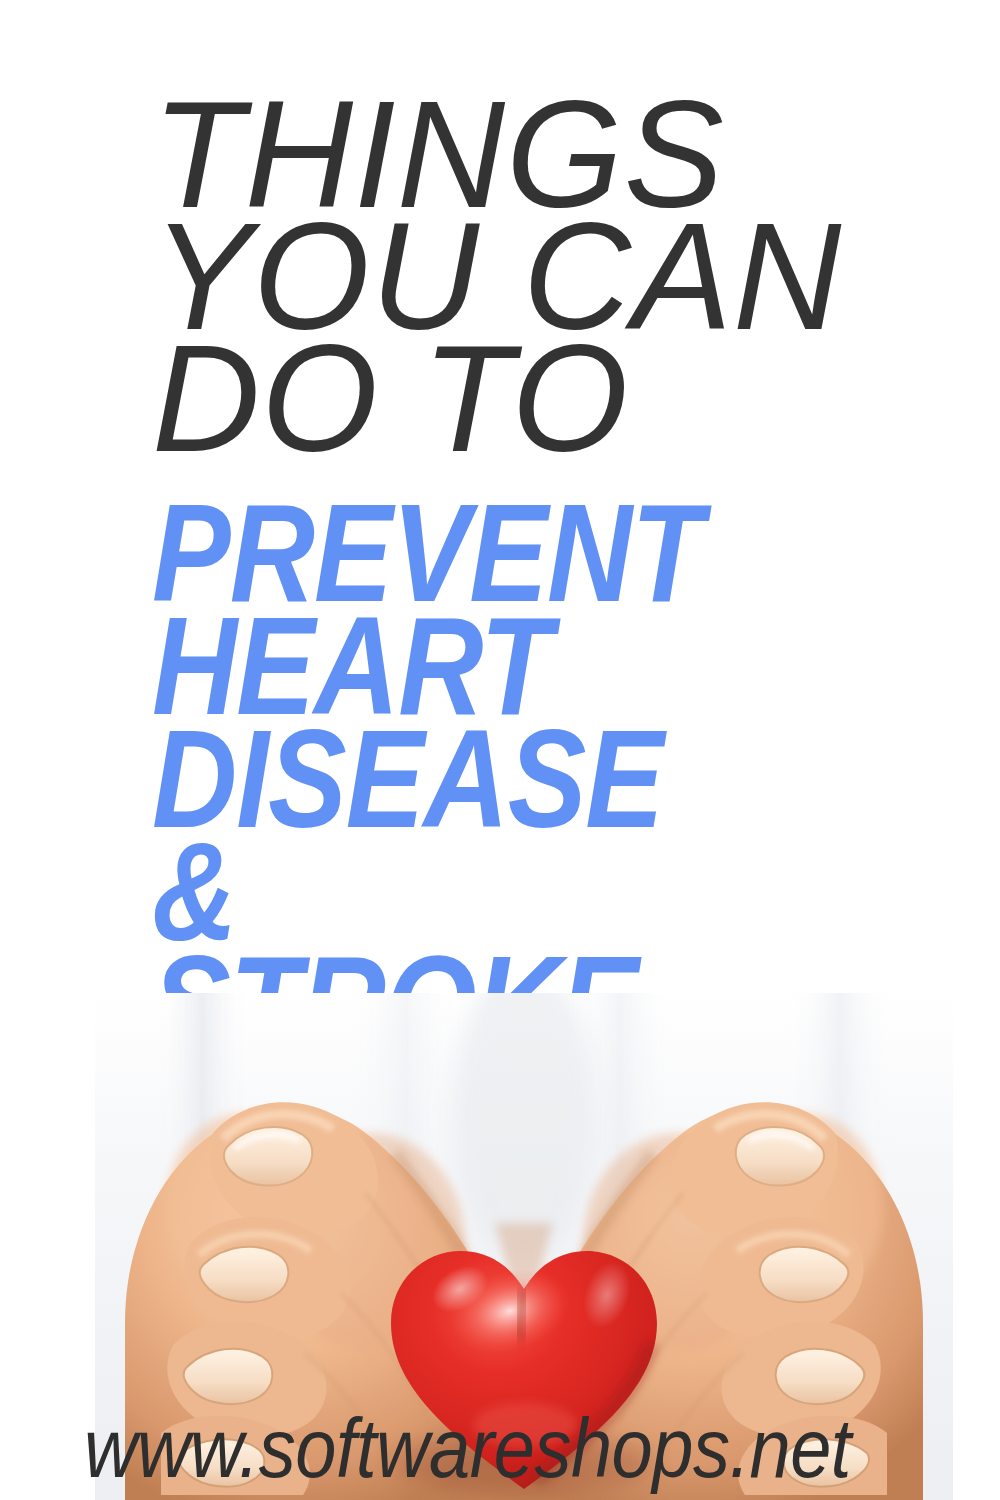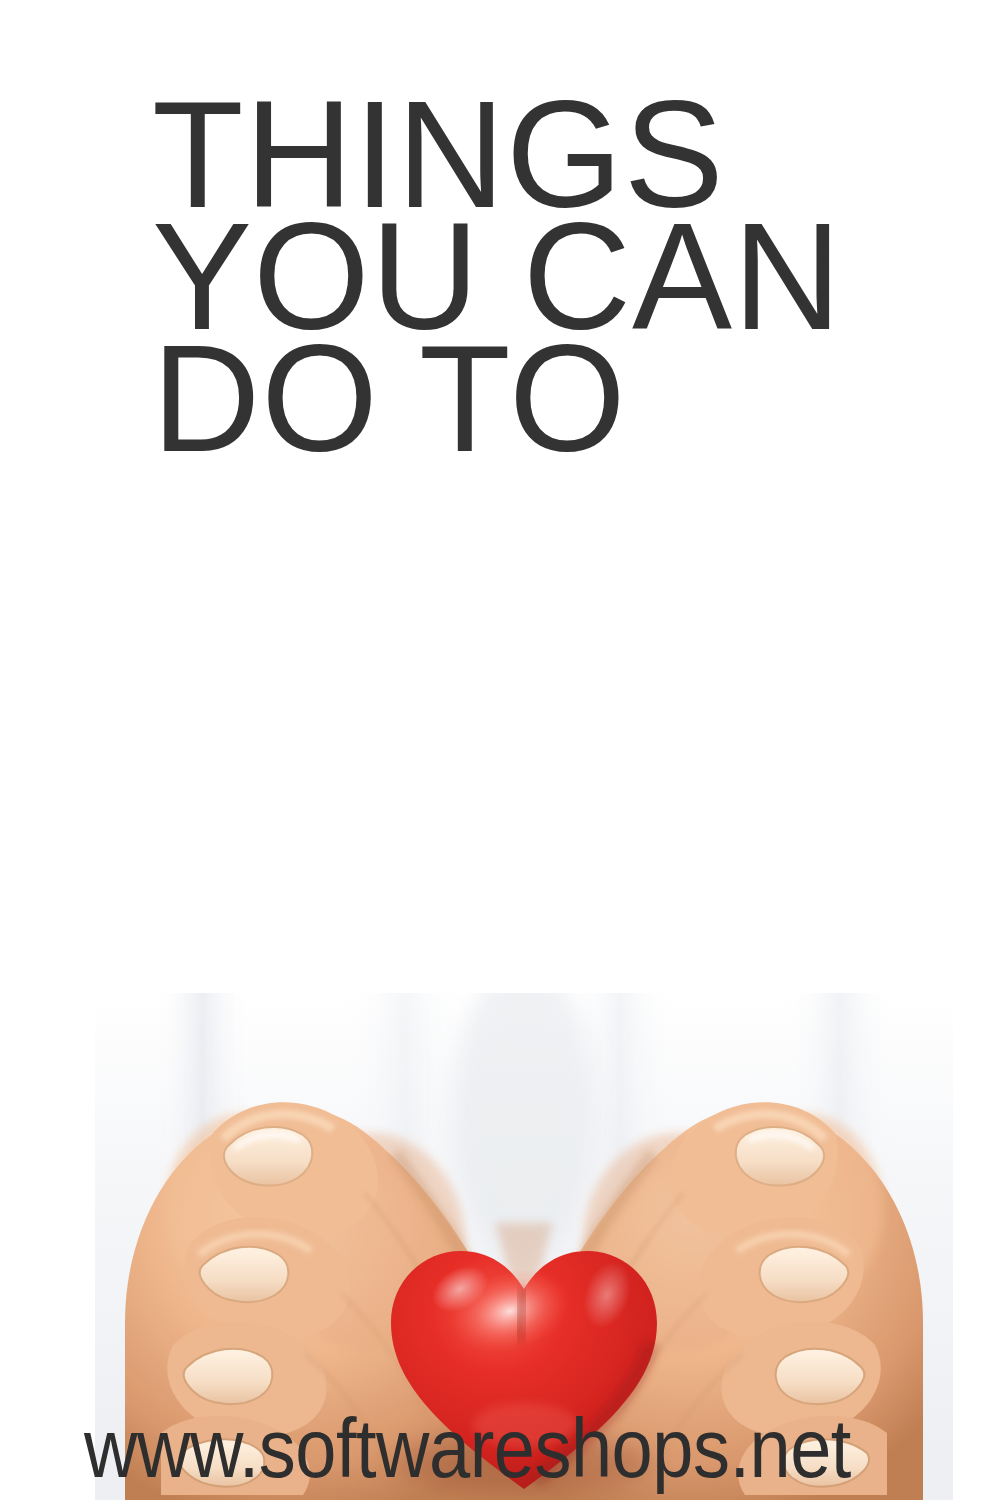--- a/index.html
+++ b/index.html
@@ -9,20 +9,21 @@
   }
   body {
     font-family: "Liberation Sans", sans-serif;
   }
   #poster {
     position: relative;
     width: 1000px;
     height: 1500px;
     background: #ffffff;
     overflow: hidden;
+    font-style: italic;
   }
 
   
   .headline {
     position: absolute;
     left: 152px;
     top: 92px;
     width: 800px;
   }
 
@@ -97,20 +98,31 @@
 <div id="poster">
 
   <div class="headline">
 
     <div class="line-thin l1">THINGS</div>
 
     <div class="line-thin l2">YOU CAN</div>
 
     <div class="line-thin l3">DO TO</div>
 
+    <div class="blue-block">
+      <div class="line-bold">PREVENT</div>
+
+      <div class="line-bold">HEART</div>
+
+      <div class="line-bold">DISEASE</div>
+
+      <div class="line-bold">&amp;</div>
+
+      <div class="line-bold">STROKE</div>
+    </div>
 
   </div>
 
   <div class="photo">
     <svg viewBox="0 0 858 507" preserveAspectRatio="none">
       <defs>
         <linearGradient id="coatGrad" x1="0" y1="0" x2="0" y2="1">
           <stop offset="0%" stop-color="#ffffff"></stop>
           <stop offset="35%" stop-color="#f6f7f9"></stop>
           <stop offset="100%" stop-color="#eceef2"></stop>

